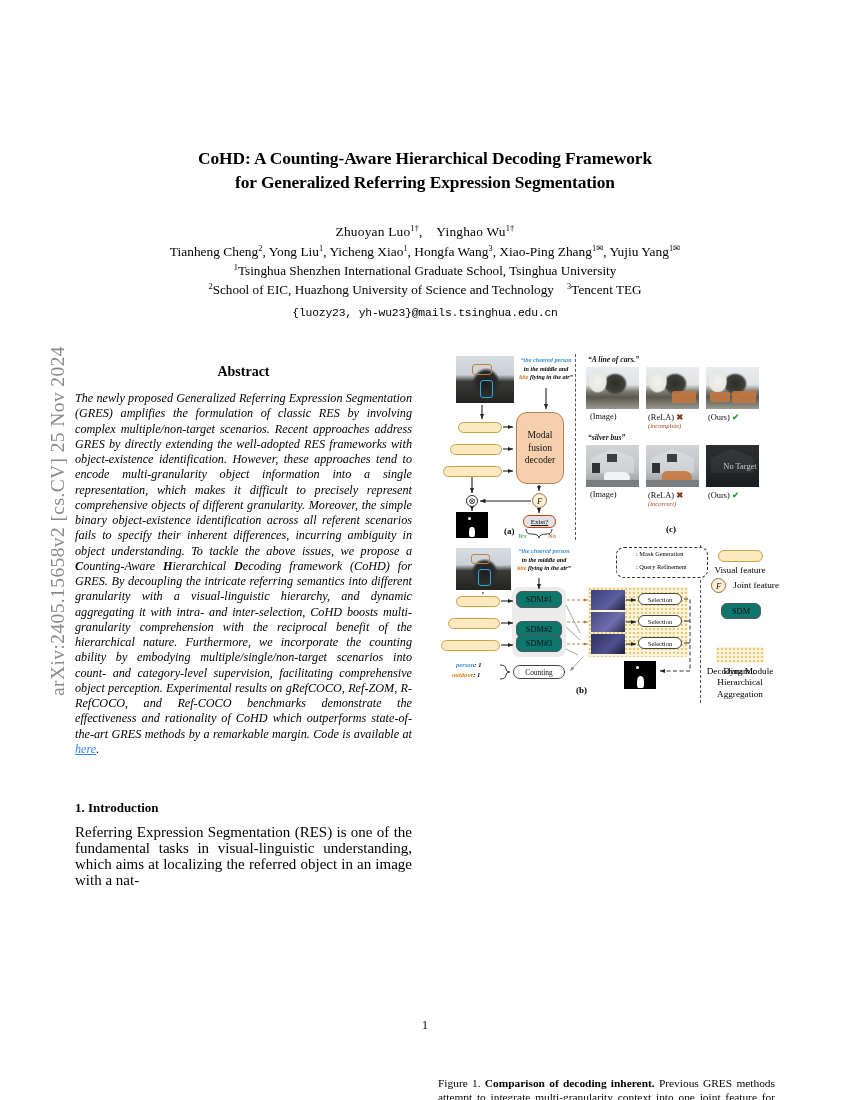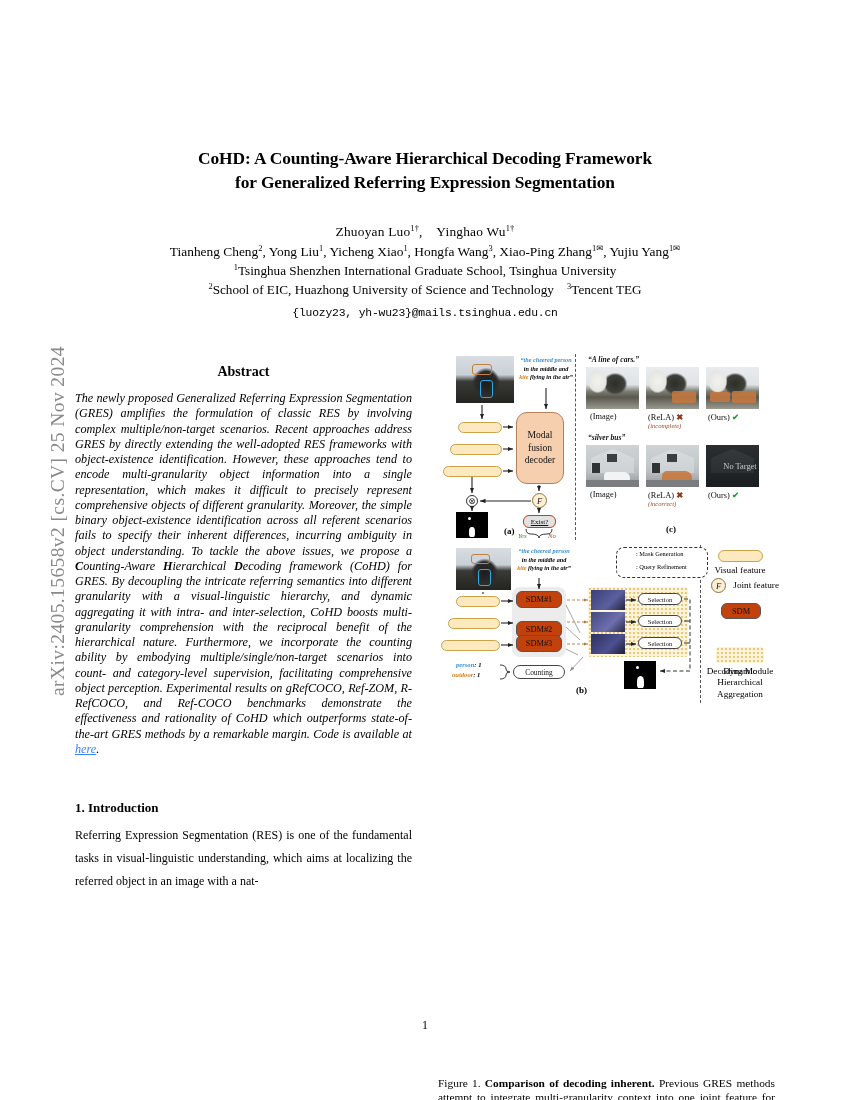--- a/index.html
+++ b/index.html
@@ -62,21 +62,21 @@
     line-height: 15.25px;
     text-align: justify;
     text-justify: inter-word;
     hyphens: none;
   }
   #abstract-body b { font-style:italic; font-weight:bold; }
   .link-here { color:#3b82f6; font-style:italic; }
 
   #intro-head { margin-top: 43px; font-size:13px; font-weight:bold; }
   .bodytext {
-    font-size: 12px; line-height: 23px;
+    font-size: 15px; line-height: 16px;
     text-align: justify; hyphens:none;
   }
 
   #page-number {
     position:absolute; left:0; top:1018px; width:700px;
     text-align:center; font-size:12px;
   }
 
   
   #figure { position:absolute; left:363px; top:0; width:337px; }
@@ -128,21 +128,21 @@
   
   .modal-box {
     position:absolute; background:#f6cfae; border:1.1px solid #b4805a;
     border-radius:11px;
     display:flex; align-items:center; justify-content:center;
     font-size:9.6px; line-height:12.4px; text-align:center; color:#111;
   }
 
   .sdm-outer { position:absolute; background:#ececec; border-radius:8px; }
   .sdm {
-    position:absolute; background:#c2410c; border:1.1px solid #555;
+    position:absolute; background:#0f766e; border:1.1px solid #555;
     border-radius:6px; display:flex; align-items:center; justify-content:center;
     font-size:8.4px; color:#111;
   }
   .pillbox {
     position:absolute; background:#fff; border:1px solid #444;
     border-radius:7px; display:flex; align-items:center; justify-content:center;
     font-size:6.6px; color:#111;
   }
   .greybox {
     position:absolute; background:#e2e2e2; border:1px solid #c2410c;

